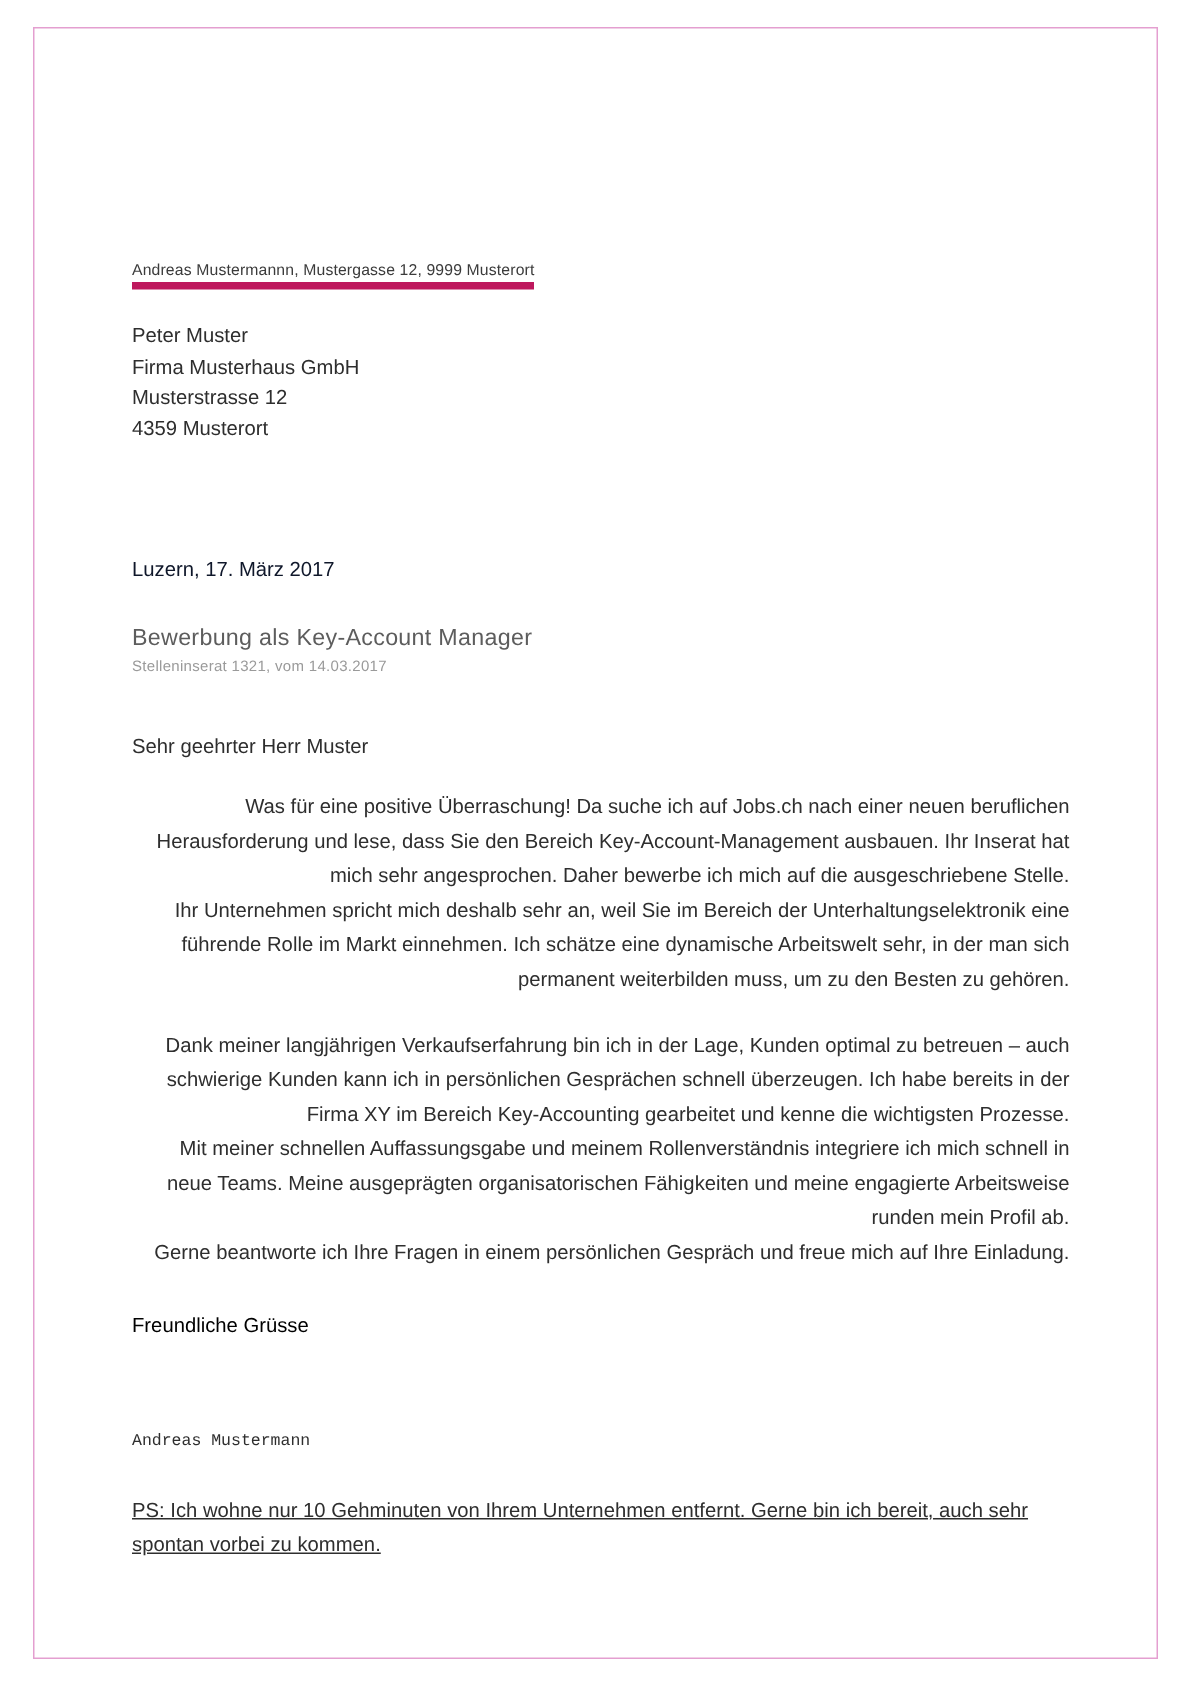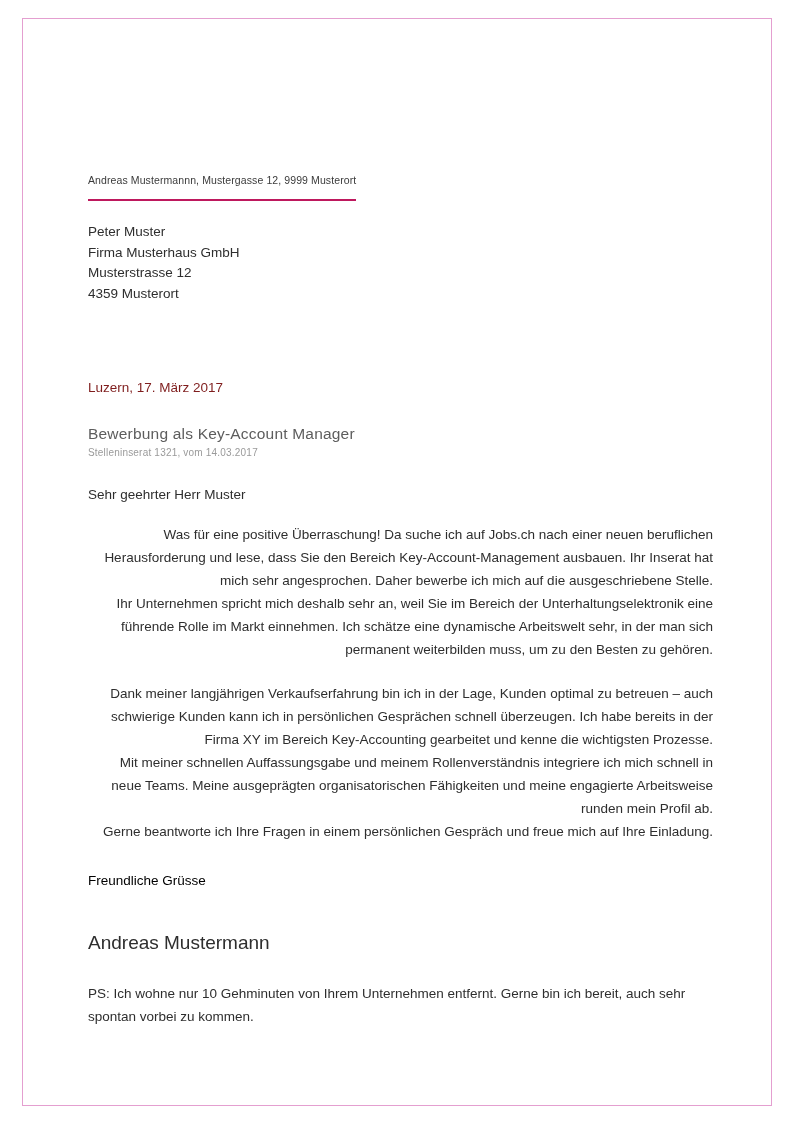--- a/index.html
+++ b/index.html
@@ -33,81 +33,83 @@
     position: absolute;
     left: 88px;
     top: 170px;
     width: 625px;
   }
   .sender-line {
     font-size: 10.5px;
     color: #3b3b3b;
     letter-spacing: 0.1px;
     display: inline-block;
-    border-bottom: 2px solid #be185d;
-    padding-bottom: 12px;
+    border-bottom: 5px solid #be185d;
+    padding-bottom: 1px;
     line-height: 14px;
   }
   .recipient {
     margin-top: 21px;
     font-size: 13.5px;
     color: #2e2e2e;
     line-height: 20.5px;
   }
   .recipient div {
     white-space: pre;
   }
   .date {
     margin-top: 76px;
     font-size: 13.5px;
-    color: #7f1d1d;
+    color: #0f172a;
   }
   .subject {
     margin-top: 30px;
     font-size: 15.5px;
     font-weight: normal;
     color: #5d5d5d;
     letter-spacing: 0.2px;
   }
   .subject-sub {
     margin-top: 4px;
     font-size: 10px;
     color: #9a9a9a;
     letter-spacing: 0.2px;
   }
   .salutation {
-    margin-top: 29px;
+    margin-top: 40px;
     font-size: 13.5px;
     color: #2e2e2e;
   }
   .para {
     margin-top: 21px;
     font-size: 13.5px;
     color: #2e2e2e;
     line-height: 23px;
     text-align: right;
   }
   .para.tight {
     margin-top: 0;
   }
   .closing {
     margin-top: 30px;
     font-size: 13.5px;
     color: #000000;
   }
   .signature {
-    margin-top: 44px;
-    font-size: 19px;
+    margin-top: 64px;
+    font-size: 11px;
     color: #2e2e2e;
+    font-family: Liberation Mono, monospace;
   }
   .ps {
     margin-top: 28px;
     font-size: 13.5px;
     color: #2e2e2e;
     line-height: 23px;
+    text-decoration: underline;
   }
 </style>
 </head>
 <body>
 
 <div class="page">
   <div class="page-border" style="border-color: rgb(228, 159, 208);"></div>
 
   <div class="content">
 

